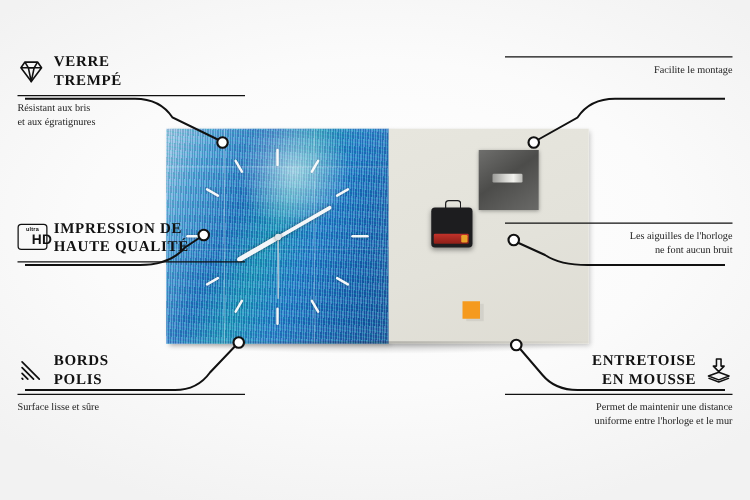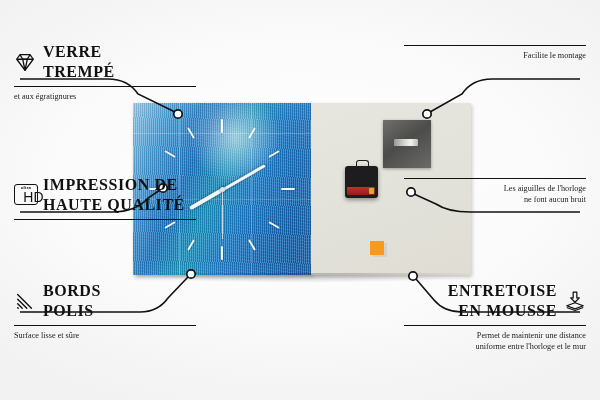--- a/index.html
+++ b/index.html
@@ -113,21 +113,21 @@
     background: #f59a1e; box-shadow: 3px 2px 0 rgba(0,0,0,.06);
   }
 
   
   .callout { position: absolute; width: 182px; }
   .callout .head {
     display: flex; align-items: center; gap: 7px;
   }
   .callout .titles {
     font-weight: 700;
-    font-size: 16px;
+    font-size: 12px;
     letter-spacing: .55px;
     line-height: 1.28;
     text-transform: uppercase;
     white-space: nowrap;
   }
   .callout .rule {
     height: 1.3px; background: #111; margin: 3px 0 3.5px 0; width: 100%;
   }
   .callout .desc {
     font-size: 8.2px; line-height: 1.38; color: #1b1b1b;
@@ -137,21 +137,21 @@
   .callout.right .head { justify-content: flex-end; }
   .icon { width: 22px; height: 22px; flex: 0 0 22px; display: block; }
   .icon svg { width: 100%; height: 100%; display: block; }
 
   .hd-badge {
     width: 22px; height: 19px; border: 1.4px solid #111; border-radius: 3px;
     display: flex; flex-direction: column; align-items: center; justify-content: center;
     font-family: "Liberation Sans", sans-serif; line-height: 1;
   }
   .hd-badge .u { font-size: 4.4px; font-weight: 700; letter-spacing: .2px; }
-  .hd-badge .h { font-size: 14px; font-weight: 400; letter-spacing: .2px; margin-top: .5px; padding-left: 15px; }
+  .hd-badge .h { font-size: 11px; font-weight: 700; letter-spacing: .2px; margin-top: .5px; padding-left: 15px; }
 
   svg.links { position: absolute; left: 0; top: 0; width: 600px; height: 400px; }
 </style>
 </head>
 <body>
 
 <div id="infographic">
 
   <div class="stage">
 
@@ -223,20 +223,21 @@
           <path d="M9.5 9 L14.5 9"></path>
         </svg>
       </span>
       <div class="titles">
         <div>VERRE</div>
         <div>TREMPÉ</div>
       </div>
     </div>
     <div class="rule"></div>
     <div class="desc">
+      <div>Résistant aux bris</div>
       <div>et aux égratignures</div>
     </div>
   </div>
 
   <div class="callout left" style="top:175px;">
     <div class="head">
       <span class="icon">
         <span class="hd-badge">
           <span class="u">ultra</span>
           <span class="h">HD</span>

